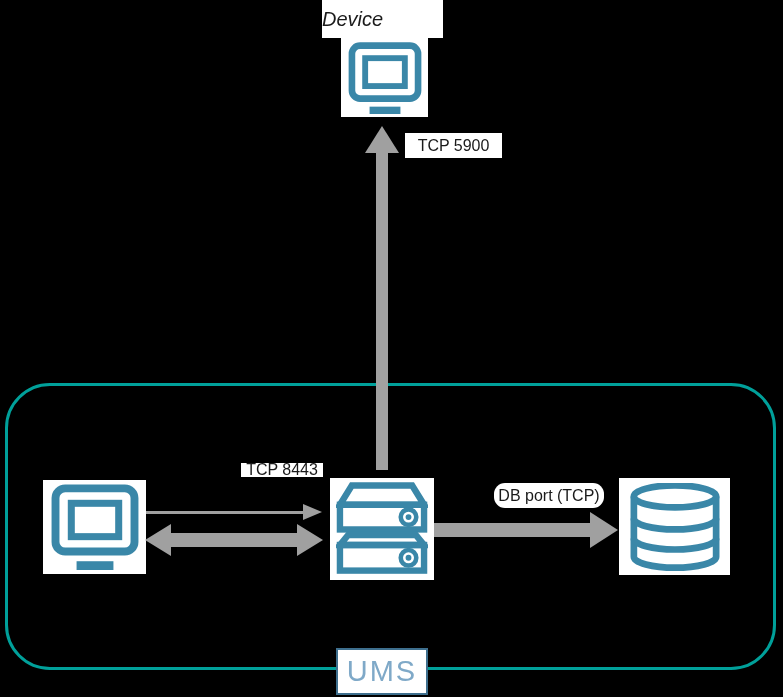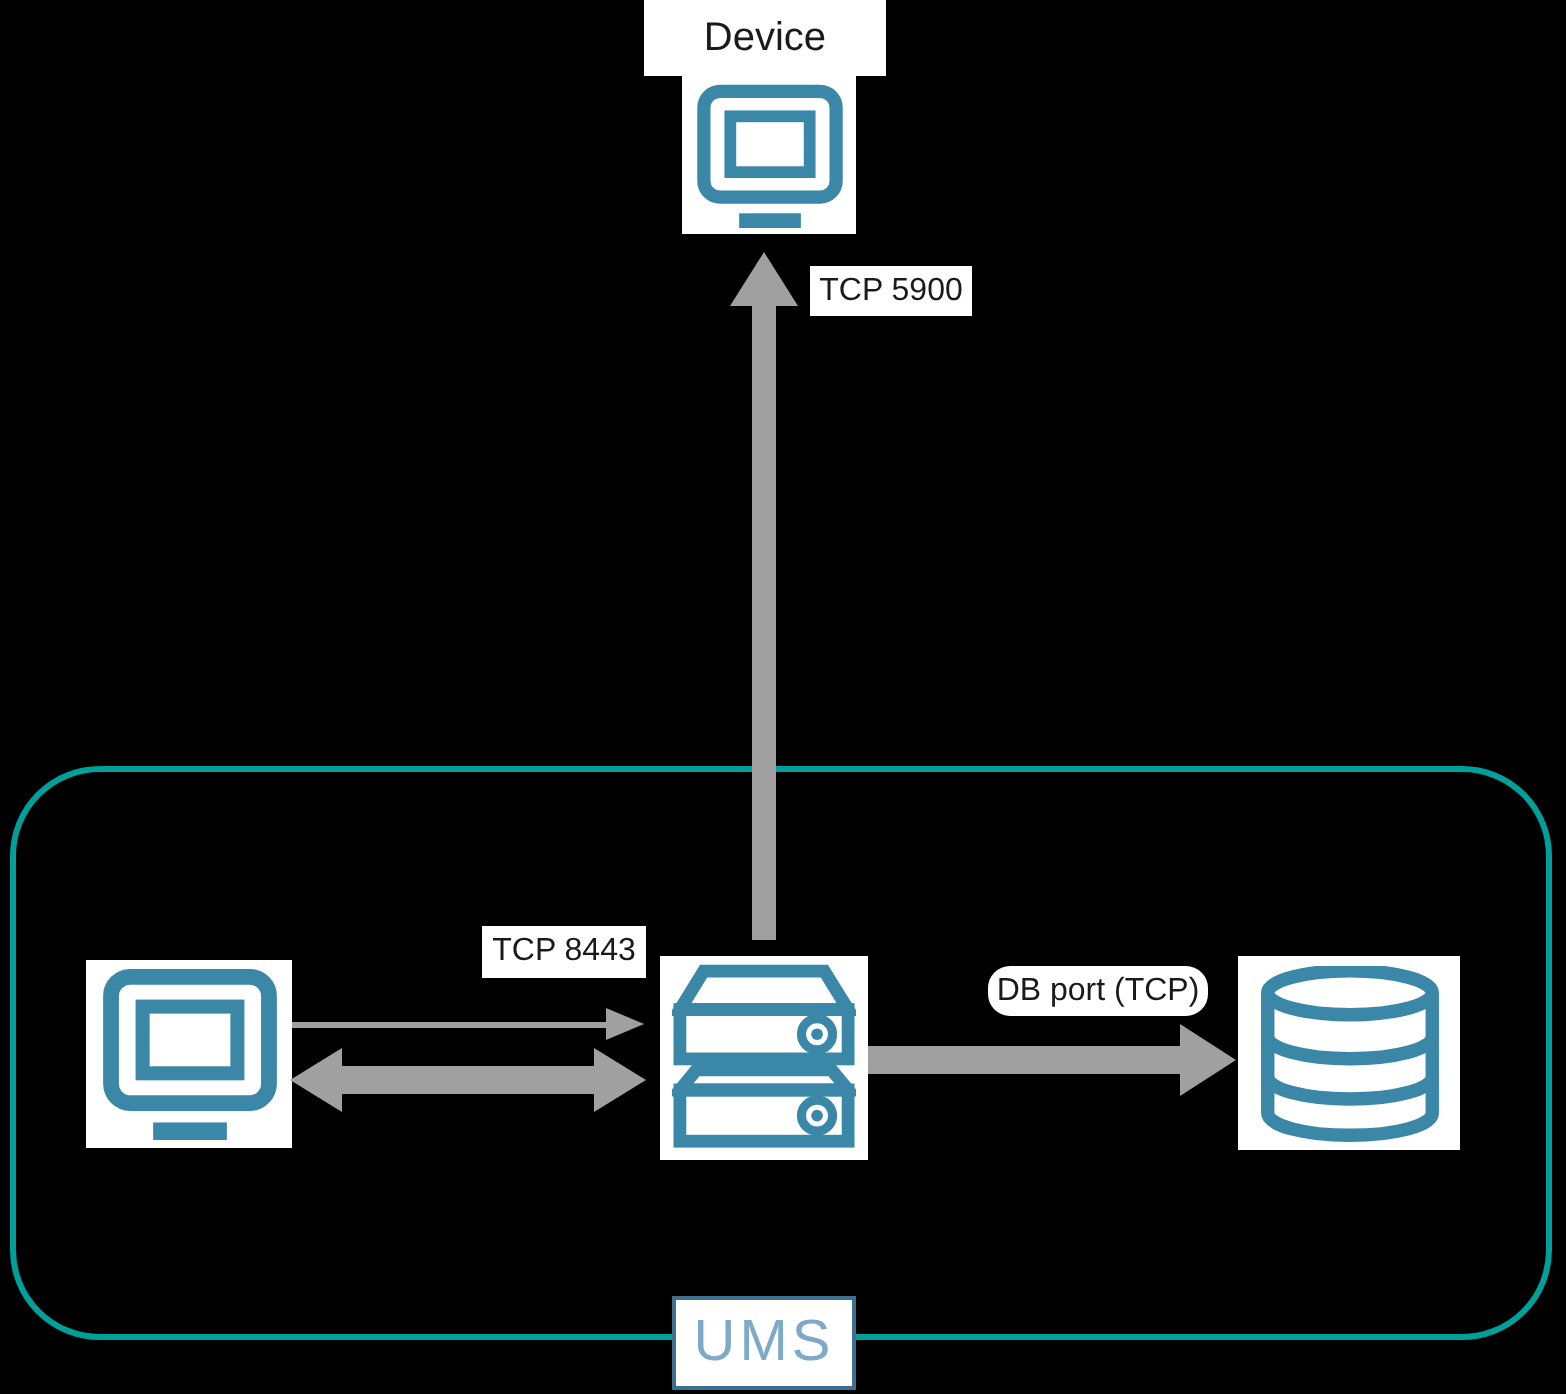--- a/index.html
+++ b/index.html
@@ -19,36 +19,36 @@
     background:transparent;
   }
   
   .node-box{
     background:#fff;
     display:flex;align-items:center;justify-content:center;
   }
   #device-label-box{
     left:322px;top:0;width:121px;height:38px;
     background:#fff;
-    display:flex;align-items:center;justify-content:center;
-    font-size:20px;color:#1a1a1a;
+    display:flex;align-items:center;
+    font-size:20px;color:#1a1a1a;font-style:italic;
   }
   #device-icon-box{left:341px;top:38px;width:87px;height:79px;}
   #console-icon-box{left:43px;top:480px;width:103px;height:94px;}
   #server-icon-box{left:330px;top:478px;width:104px;height:102px;}
   #db-icon-box{left:619px;top:478px;width:111px;height:97px;}
   
   .conn-label{
     background:#fff;color:#1a1a1a;
     font-size:16px;
     display:flex;align-items:center;justify-content:center;
     white-space:nowrap;
   }
-  #label-tcp5900{left:405px;top:133px;width:81px;height:25px;}
-  #label-tcp8443{left:241px;top:463px;width:82px;height:26px;}
+  #label-tcp5900{left:405px;top:133px;width:97px;height:25px;}
+  #label-tcp8443{left:241px;top:463px;width:82px;height:14px;}
   #label-dbport{left:494px;top:483px;width:110px;height:25px;border-radius:11px;}
   
   .gray{background:#a0a0a0;}
   #v-arrow-shaft{left:376px;top:152px;width:12px;height:318px;}
   #v-arrow-head{
     left:365px;top:126px;width:0;height:0;
     border-left:17px solid transparent;
     border-right:17px solid transparent;
     border-bottom:27px solid #a0a0a0;
   }

